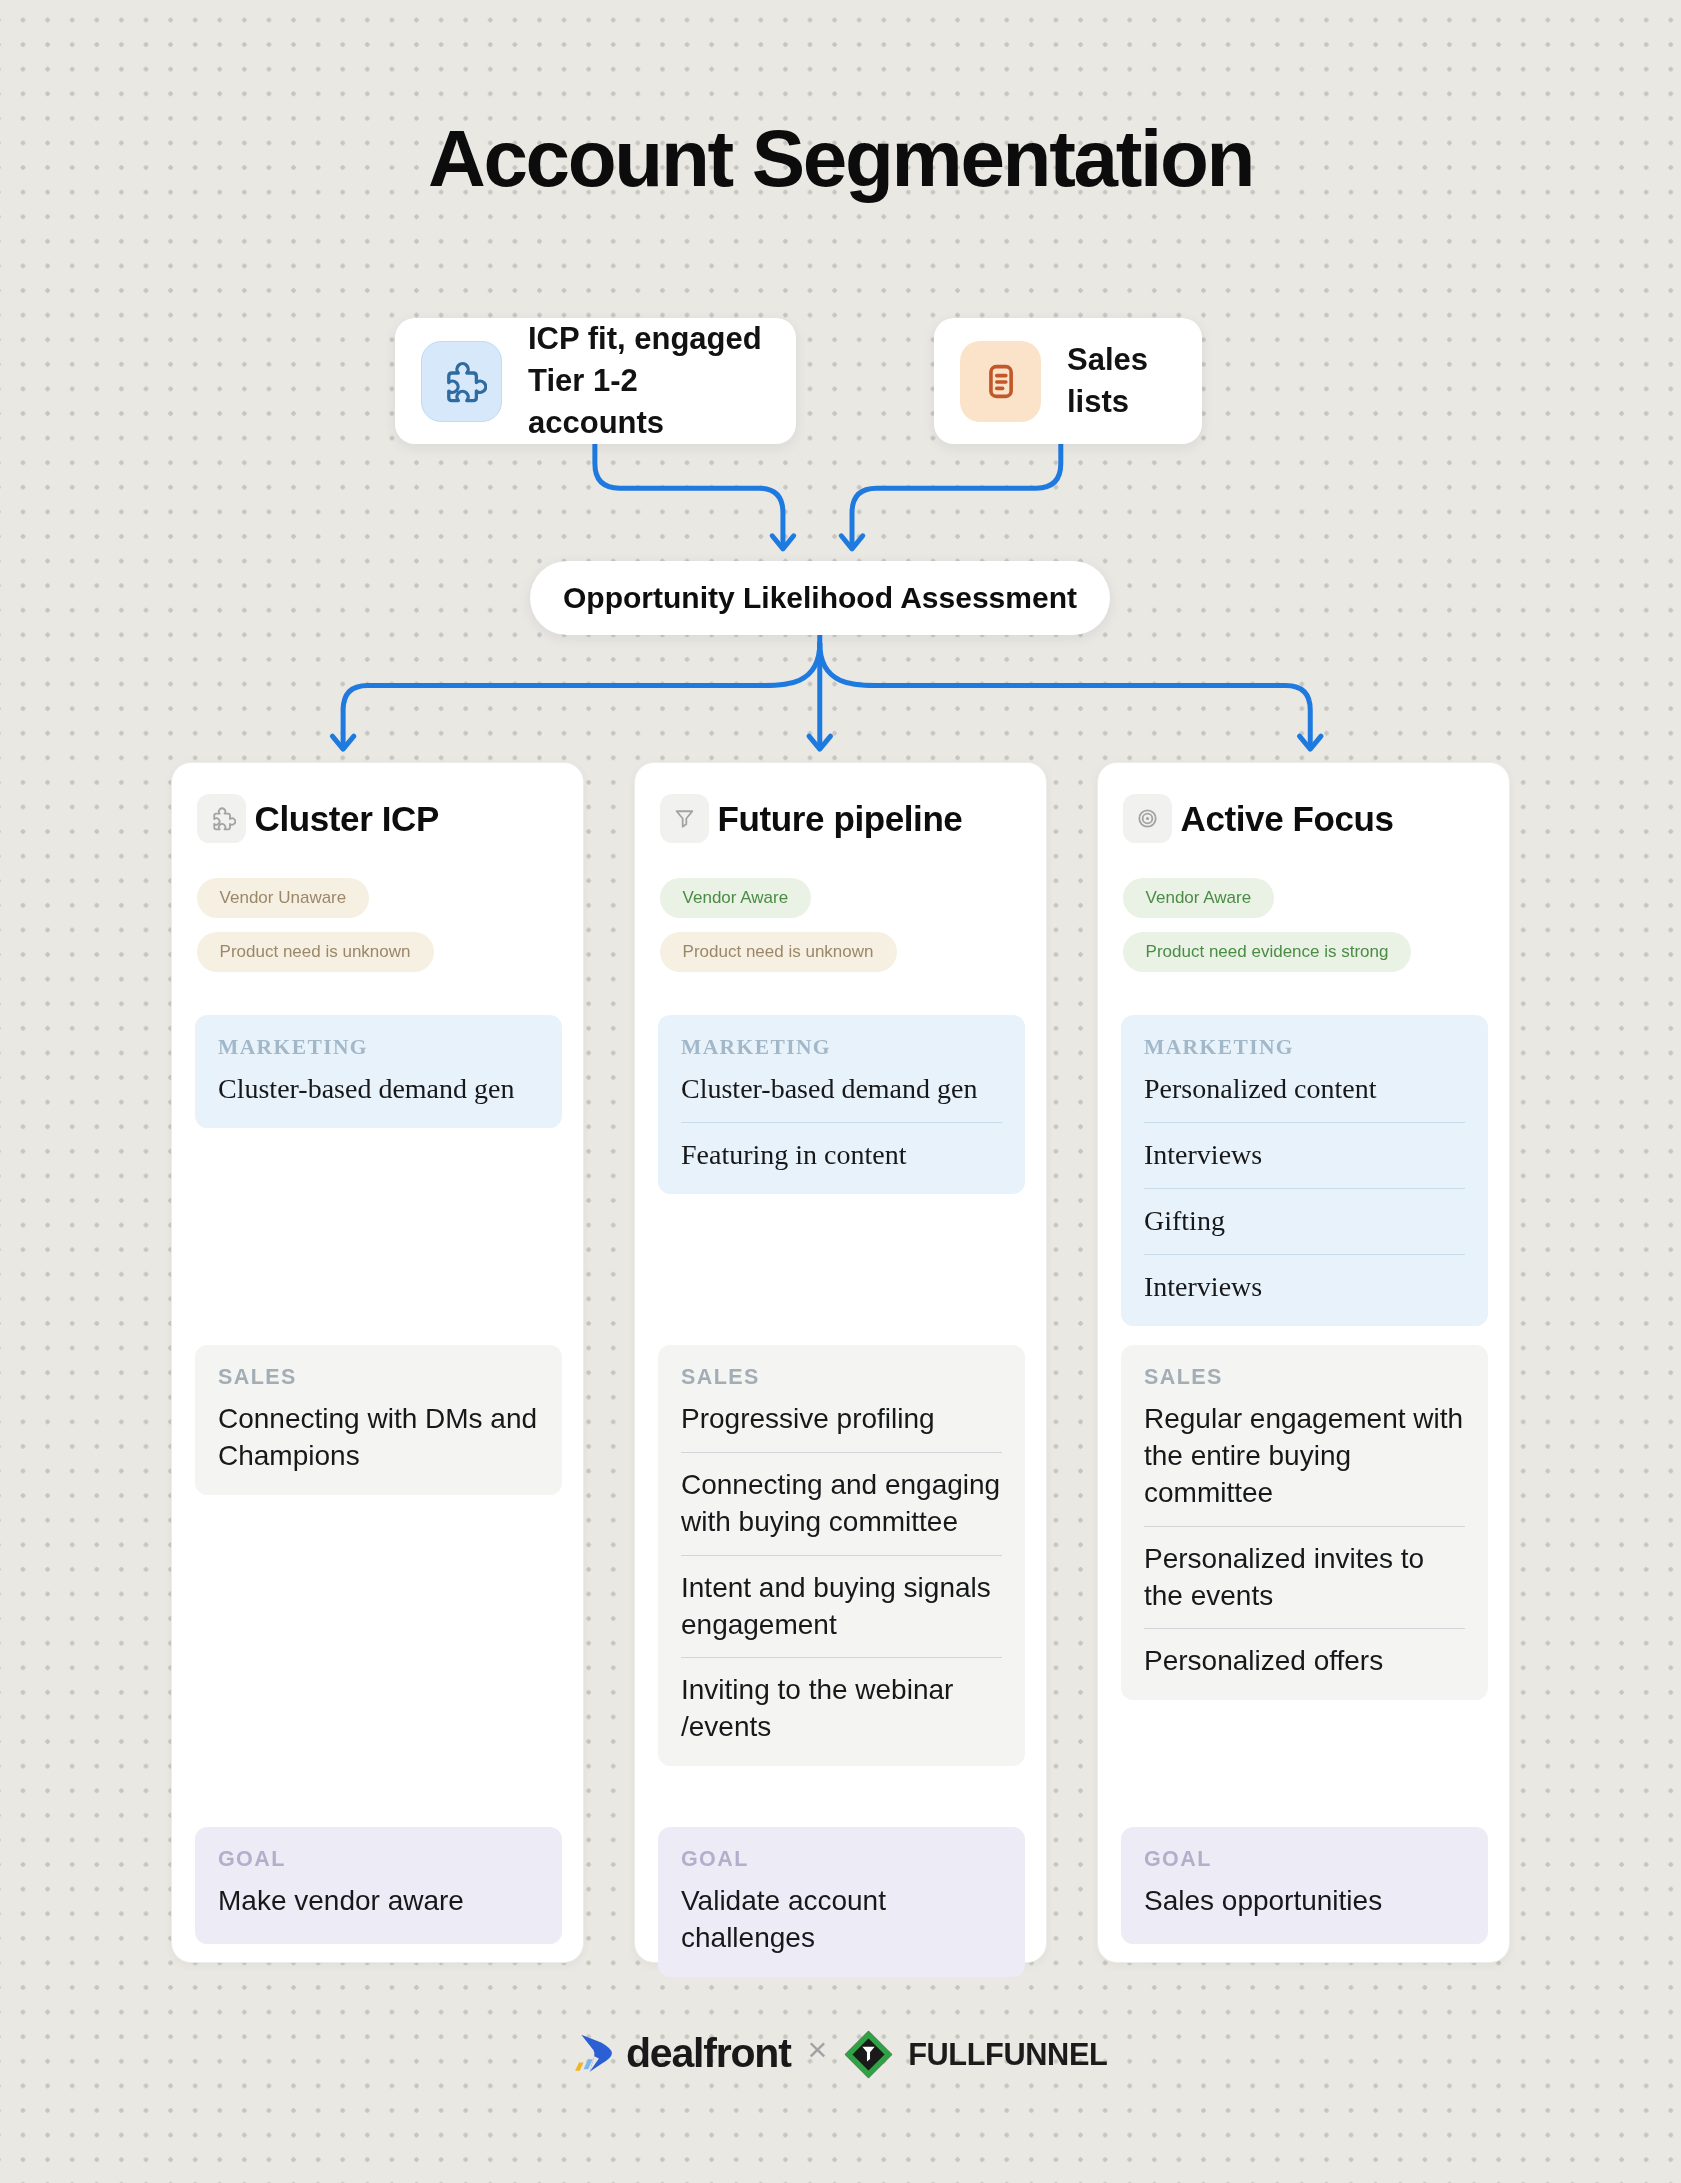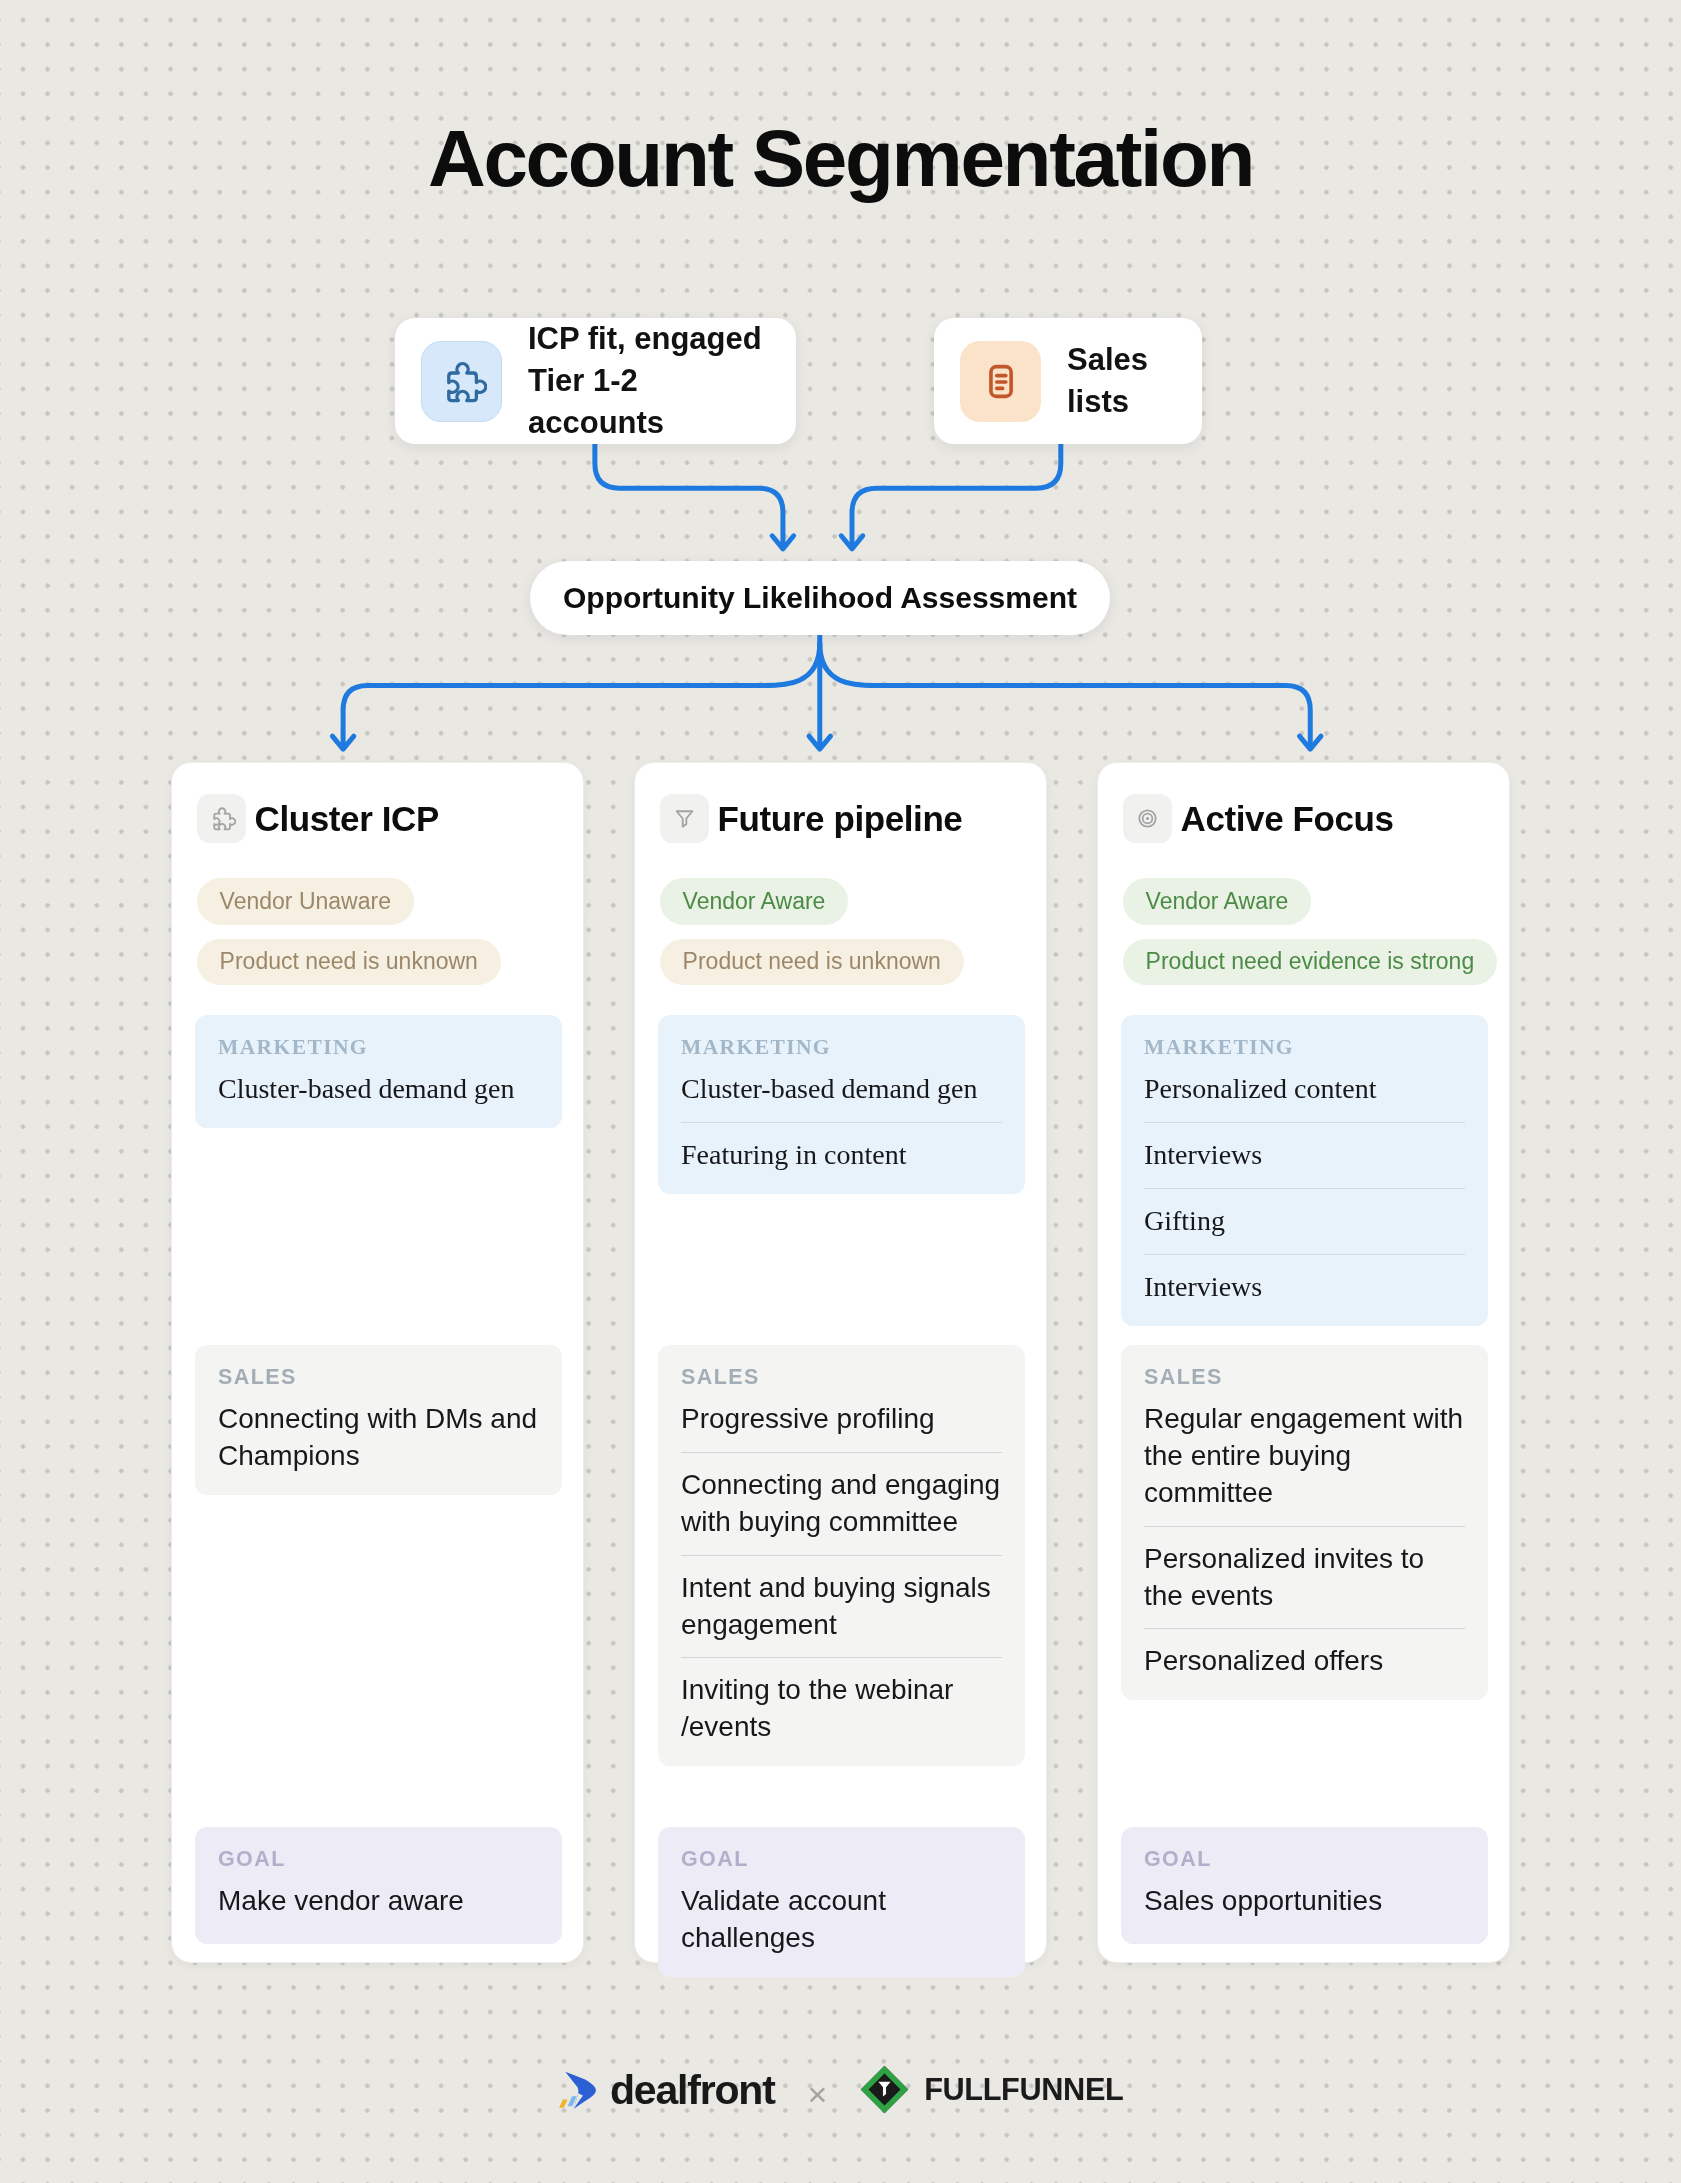--- a/index.html
+++ b/index.html
@@ -41,33 +41,33 @@
     border-radius:20px;border:0.8px solid #ececea;box-shadow:0 2.3px 9.2px rgba(0,0,0,.045);
     box-sizing:border-box;
   }
   #col1{left:171px;} #col2{left:634px;} #col3{left:1097px;}
 
   .col-head{position:absolute;top:31px;left:24.6px;right:24.6px;display:flex;align-items:center;gap:9px;}
   .col-icon{width:49px;height:49px;border-radius:12.3px;background:#f1f1ef;flex:none;display:flex;align-items:center;justify-content:center;}
   .col-title{font-size:35px;font-weight:800;color:#0d0d0d;letter-spacing:-0.4px;}
 
   .badges{position:absolute;top:115px;left:24.6px;display:flex;flex-direction:column;align-items:flex-start;gap:14px;}
-  .badge{font-size:23px;padding:10.7px 23px;border-radius:34px;white-space:nowrap;line-height:1.1;}
+  .badge{font-size:17px;padding:10.7px 23px;border-radius:34px;white-space:nowrap;line-height:1.1;}
   .badge-beige{background:#f6f0e2;color:#9c8769;}
   .badge-green{background:#e9f2e4;color:#4b8b45;}
 
   .section{position:absolute;left:23px;width:367px;border-radius:12.3px;padding:20px 23px;box-sizing:border-box;}
   .section.marketing{top:252px;background:#e8f2fb;font-family:Liberation Serif, serif;--div:#c9dcea;--label:#a2b8c9;}
   .section.sales{top:582px;background:#f4f4f2;--div:#d2d5d7;--label:#a2adb6;}
   .section.goal{top:1064px;background:#edebf5;--div:#d4d1e2;--label:#b4aecb;min-height:117px;}
   .sec-label{font-size:21.5px;font-weight:700;letter-spacing:1.4px;color:var(--label);margin-bottom:10.7px;}
   .sec-item{font-size:28px;color:#17181a;line-height:1.32;}
   .sec-item + .sec-item{border-top:1.5px solid var(--div);margin-top:14px;padding-top:14px;}
 
-  .footer{position:absolute;top:2030px;left:0;width:100%;height:84px;display:flex;align-items:flex-end;justify-content:center;gap:33px;}
+  .footer{position:absolute;top:2030px;left:0;width:100%;height:84px;display:flex;align-items:flex-start;justify-content:center;gap:17px;}
   .brand{display:flex;align-items:center;gap:10.7px;}
   .brand-text-df{font-size:41px;font-weight:700;color:#191919;letter-spacing:-1.2px;}
   .brand-sep{font-size:34px;color:#a2a2a2;font-weight:400;}
   .brand-text-ff{font-size:32px;font-weight:800;color:#1b1b1b;letter-spacing:-0.4px;transform:scaleX(0.96);}
 </style>
 </head>
 <body>
 
 <div class="page-title">Account Segmentation</div>
 

